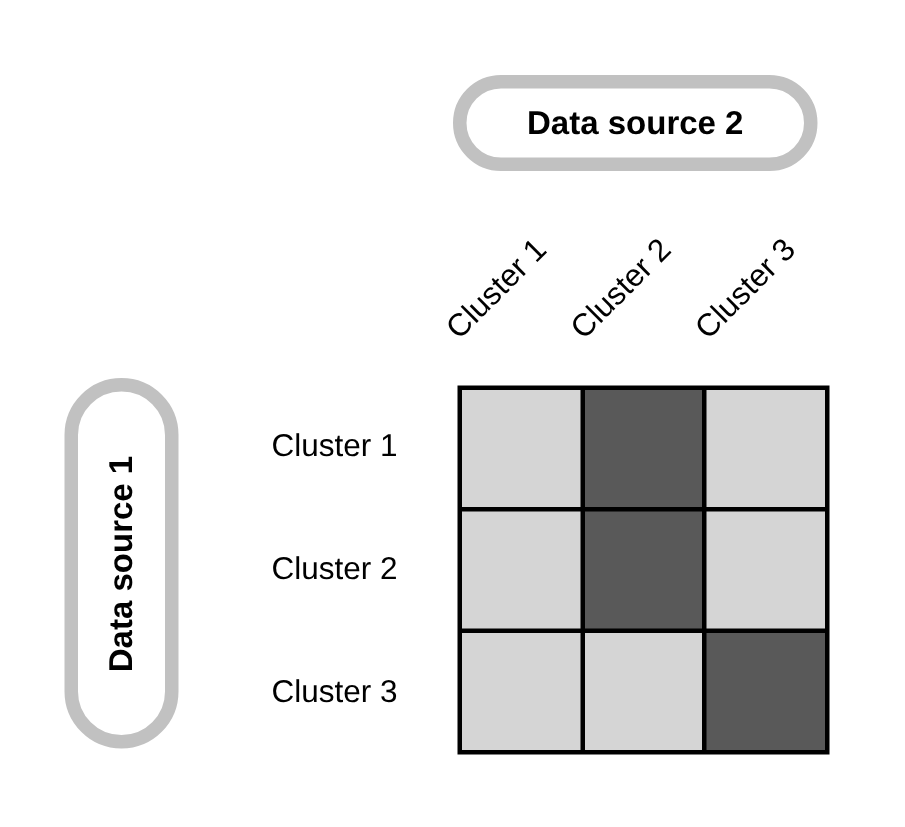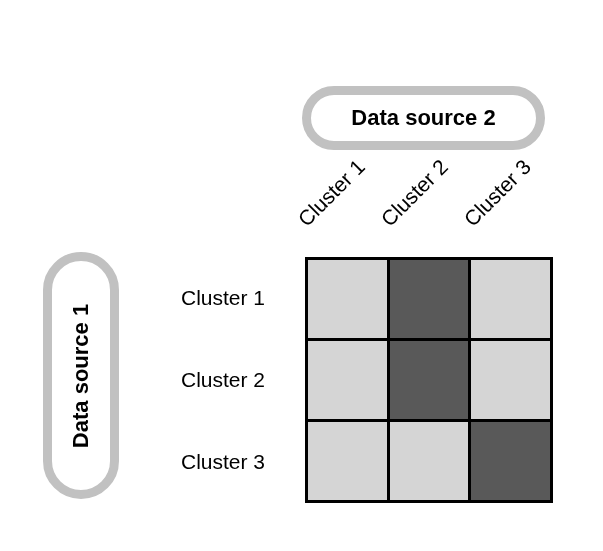--- a/index.html
+++ b/index.html
@@ -18,21 +18,20 @@
     border: 9px solid var(--pill, #c1c1c1);
     background: #ffffff;
     display: flex;
     align-items: center;
     justify-content: center;
   }
   .pill-top {
     left: 302px; top: 50px;
     width: 243px; height: 64px;
     border-radius: 32px;
-    margin-top: 36px;
   }
   .pill-left {
     left: 43px; top: 252px;
     width: 76px; height: 247px;
     border-radius: 38px;
   }
   .pill span {
     font-weight: bold;
     font-size: 22px;
     white-space: nowrap;

